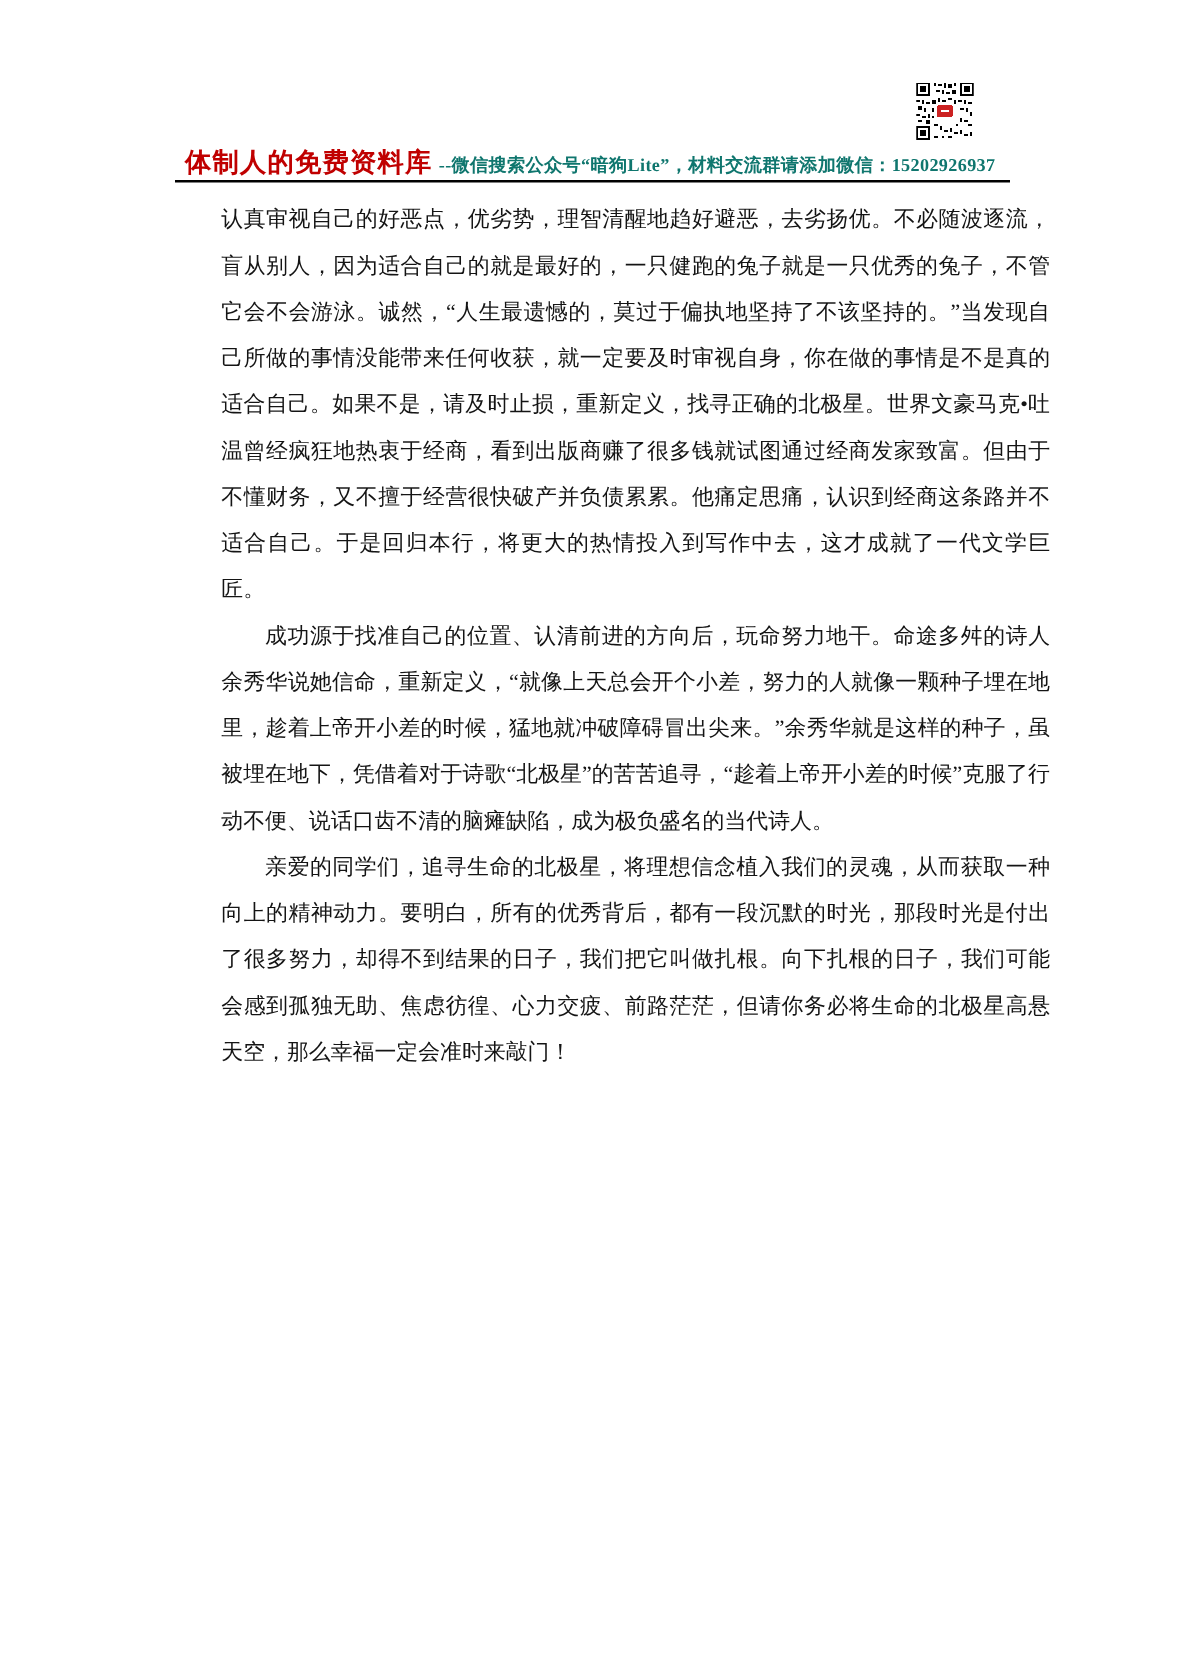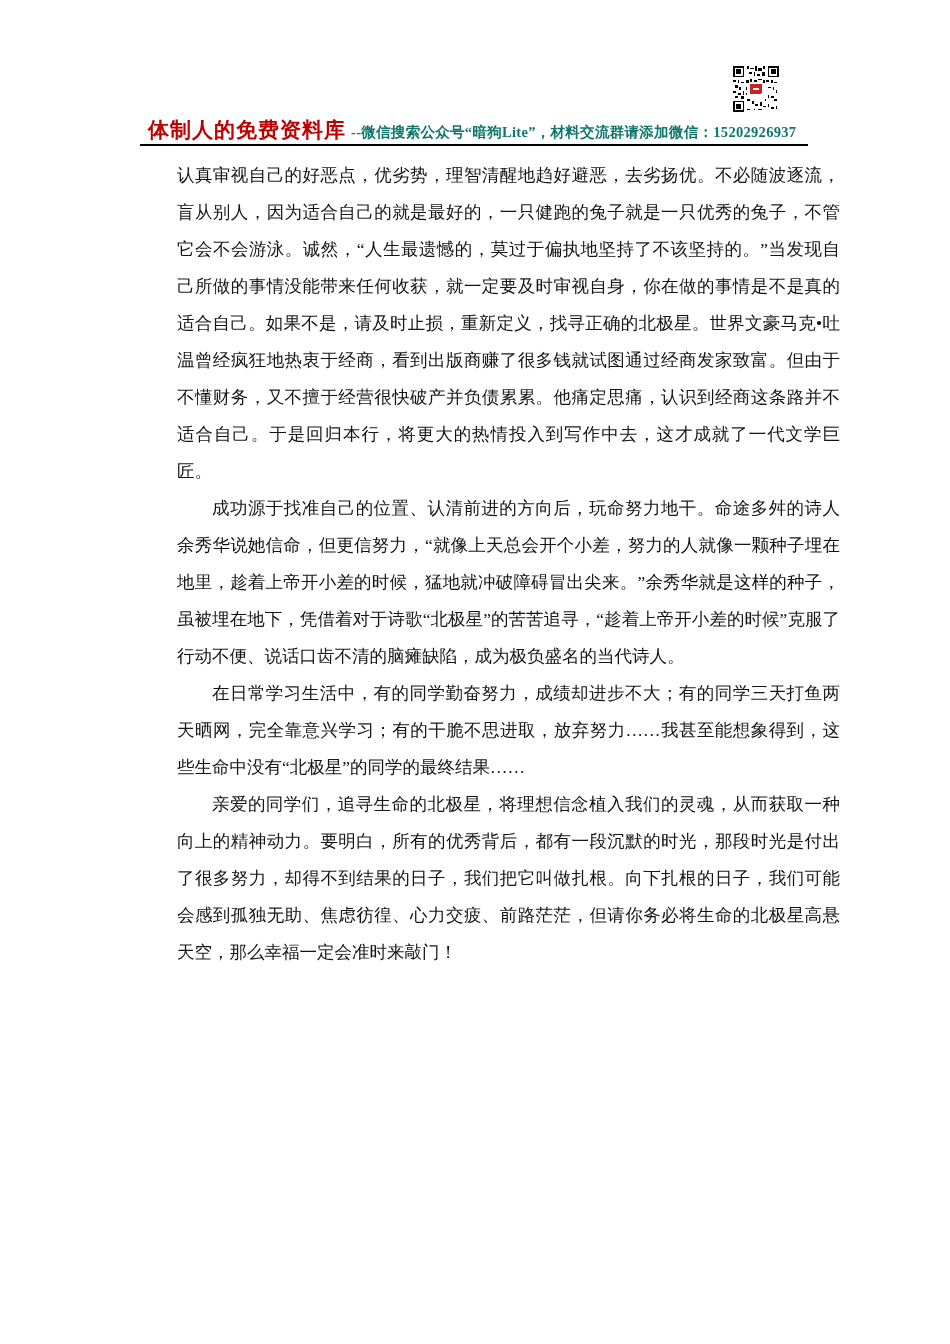--- a/index.html
+++ b/index.html
@@ -140,18 +140,17 @@
 
   <div class="header-row">
     <span class="brand">体制人的免费资料库</span>
     <span class="subtitle">--微信搜索公众号“暗狗Lite”，材料交流群请添加微信：15202926937</span>
   </div>
 
   <div class="divider"></div>
 
   <div class="body-text">
     <p>认真审视自己的好恶点，优劣势，理智清醒地趋好避恶，去劣扬优。不必随波逐流，盲从别人，因为适合自己的就是最好的，一只健跑的兔子就是一只优秀的兔子，不管它会不会游泳。诚然，“人生最遗憾的，莫过于偏执地坚持了不该坚持的。”当发现自己所做的事情没能带来任何收获，就一定要及时审视自身，你在做的事情是不是真的适合自己。如果不是，请及时止损，重新定义，找寻正确的北极星。世界文豪马克•吐温曾经疯狂地热衷于经商，看到出版商赚了很多钱就试图通过经商发家致富。但由于不懂财务，又不擅于经营很快破产并负债累累。他痛定思痛，认识到经商这条路并不适合自己。于是回归本行，将更大的热情投入到写作中去，这才成就了一代文学巨匠。</p>
-    <p class="indent">成功源于找准自己的位置、认清前进的方向后，玩命努力地干。命途多舛的诗人余秀华说她信命，但更信努力，“就像上天总会开个小差，努力的人就像一颗种子埋在地里，趁着上帝开小差的时候，猛地就冲破障碍冒出尖来。”余秀华就是这样的种子，虽被埋在地下，凭借着对于诗歌“北极星”的苦苦追寻，“趁着上帝开小差的时候”克服了行动不便、说话口齿不清的脑瘫缺陷，成为极负盛名的当代诗人。</p>
-    <p class="indent">在日常学习生活中，有的同学勤奋努力，成绩却进步不大；有的同学三天打鱼两天晒网，完全靠意兴学习；有的干脆不思进取，放弃努力……我甚至能想象得到，这些生命中没有“北极星”的同学的最终结果……</p>
+    <p class="indent">成功源于找准自己的位置、认清前进的方向后，玩命努力地干。命途多舛的诗人余秀华说她信命，重新定义，“就像上天总会开个小差，努力的人就像一颗种子埋在地里，趁着上帝开小差的时候，猛地就冲破障碍冒出尖来。”余秀华就是这样的种子，虽被埋在地下，凭借着对于诗歌“北极星”的苦苦追寻，“趁着上帝开小差的时候”克服了行动不便、说话口齿不清的脑瘫缺陷，成为极负盛名的当代诗人。</p>
     <p class="indent">亲爱的同学们，追寻生命的北极星，将理想信念植入我们的灵魂，从而获取一种向上的精神动力。要明白，所有的优秀背后，都有一段沉默的时光，那段时光是付出了很多努力，却得不到结果的日子，我们把它叫做扎根。向下扎根的日子，我们可能会感到孤独无助、焦虑彷徨、心力交疲、前路茫茫，但请你务必将生命的北极星高悬天空，那么幸福一定会准时来敲门！</p>
   </div>
 
 </div>
 
 </body></html>

